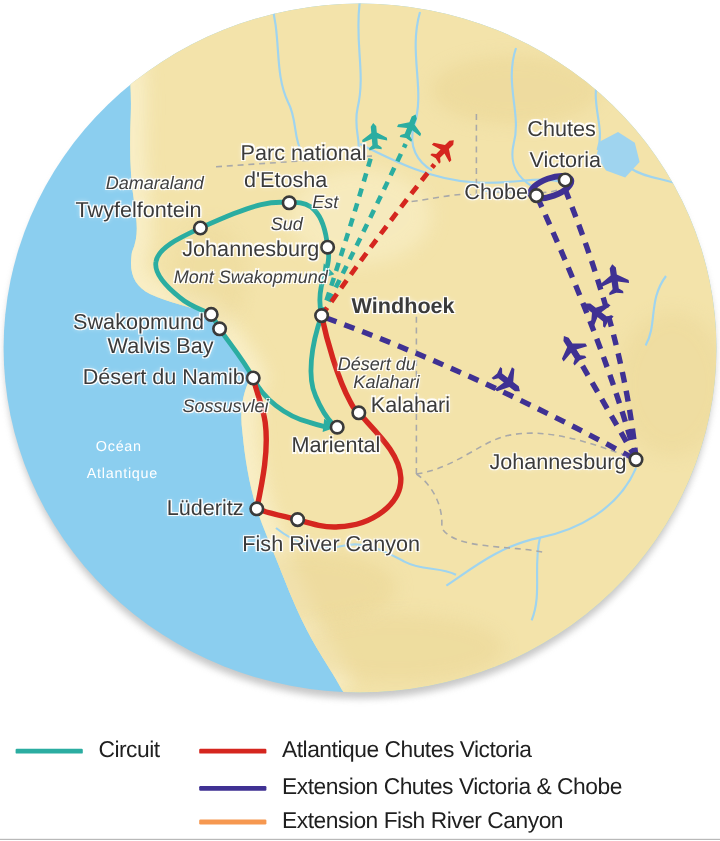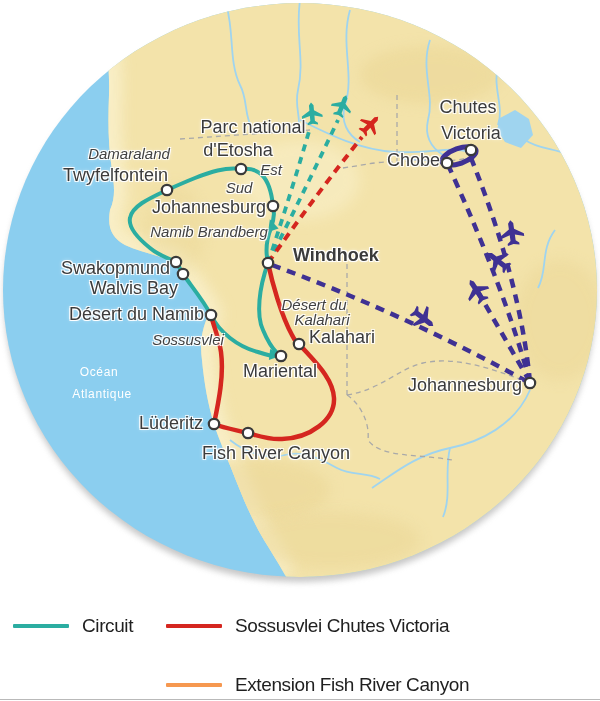--- a/index.html
+++ b/index.html
@@ -158,21 +158,21 @@
   </svg>
 
   <div id="labels-layer">
       <div class="map-label city" style="left: 253px; top: 127px; transform: translate(-50%, -50%);">Parc national</div>
       <div class="map-label city" style="left: 238px; top: 150px; transform: translate(-50%, -50%);">d'Etosha</div>
       <div class="map-label region" style="left: 271px; top: 169px; transform: translate(-50%, -50%);">Est</div>
       <div class="map-label region" style="left: 239px; top: 187px; transform: translate(-50%, -50%);">Sud</div>
       <div class="map-label region" style="left: 129px; top: 153px; transform: translate(-50%, -50%);">Damaraland</div>
       <div class="map-label city" style="left: 168px; top: 175px; transform: translate(-100%, -50%);">Twyfelfontein</div>
       <div class="map-label city" style="left: 266px; top: 207px; transform: translate(-100%, -50%);">Johannesburg</div>
-      <div class="map-label region" style="left: 209px; top: 231px; transform: translate(-50%, -50%);">Namib Brandberg</div>
+      <div class="map-label region" style="left: 209px; top: 231px; transform: translate(-50%, -50%);">Mont Swakopmund</div>
       <div class="map-label city" style="left: 170px; top: 268px; transform: translate(-100%, -50%);">Swakopmund</div>
       <div class="map-label city" style="left: 178px; top: 288px; transform: translate(-100%, -50%);">Walvis Bay</div>
       <div class="map-label city" style="left: 204px; top: 314px; transform: translate(-100%, -50%);">Désert du Namib</div>
       <div class="map-label region" style="left: 188px; top: 339px; transform: translate(-50%, -50%);">Sossusvlei</div>
       <div class="map-label ocean" style="left: 99px; top: 372px; transform: translate(-50%, -50%);">Océan</div>
       <div class="map-label ocean" style="left: 102px; top: 394px; transform: translate(-50%, -50%);">Atlantique</div>
       <div class="map-label city" style="left: 203px; top: 423px; transform: translate(-100%, -50%);">Lüderitz</div>
       <div class="map-label city" style="left: 276px; top: 453px; transform: translate(-50%, -50%); text-align: right;">Fish River Canyon</div>
       <div class="map-label city" style="left: 280px; top: 371px; transform: translate(-50%, -50%);">Mariental</div>
       <div class="map-label city" style="left: 309px; top: 337px; transform: translate(0px, -50%);">Kalahari</div>
@@ -185,21 +185,25 @@
       <div class="map-label city" style="left: 471px; top: 133px; transform: translate(-50%, -50%);">Victoria</div>
     </div>
 
   <div class="legend" id="legend">
       <div class="legend-item" style="left: 13px; top: 615px;">
         <span class="legend-line" style="background: rgb(43, 173, 161);"></span>
         <span class="legend-text">Circuit</span>
       </div>
       <div class="legend-item" style="left: 166px; top: 615px;">
         <span class="legend-line" style="background: rgb(213, 38, 31);"></span>
-        <span class="legend-text">Sossusvlei Chutes Victoria</span>
+        <span class="legend-text">Atlantique Chutes Victoria</span>
+      </div>
+      <div class="legend-item" style="left: 166px; top: 646px;">
+        <span class="legend-line" style="background: rgb(63, 49, 147);"></span>
+        <span class="legend-text">Extension Chutes Victoria &amp; Chobe</span>
       </div>
       <div class="legend-item" style="left: 166px; top: 674px;">
         <span class="legend-line" style="background: rgb(246, 152, 80);"></span>
         <span class="legend-text">Extension Fish River Canyon</span>
       </div>
     </div>
 
   <div class="bottom-rule"></div>
 </div>
 

